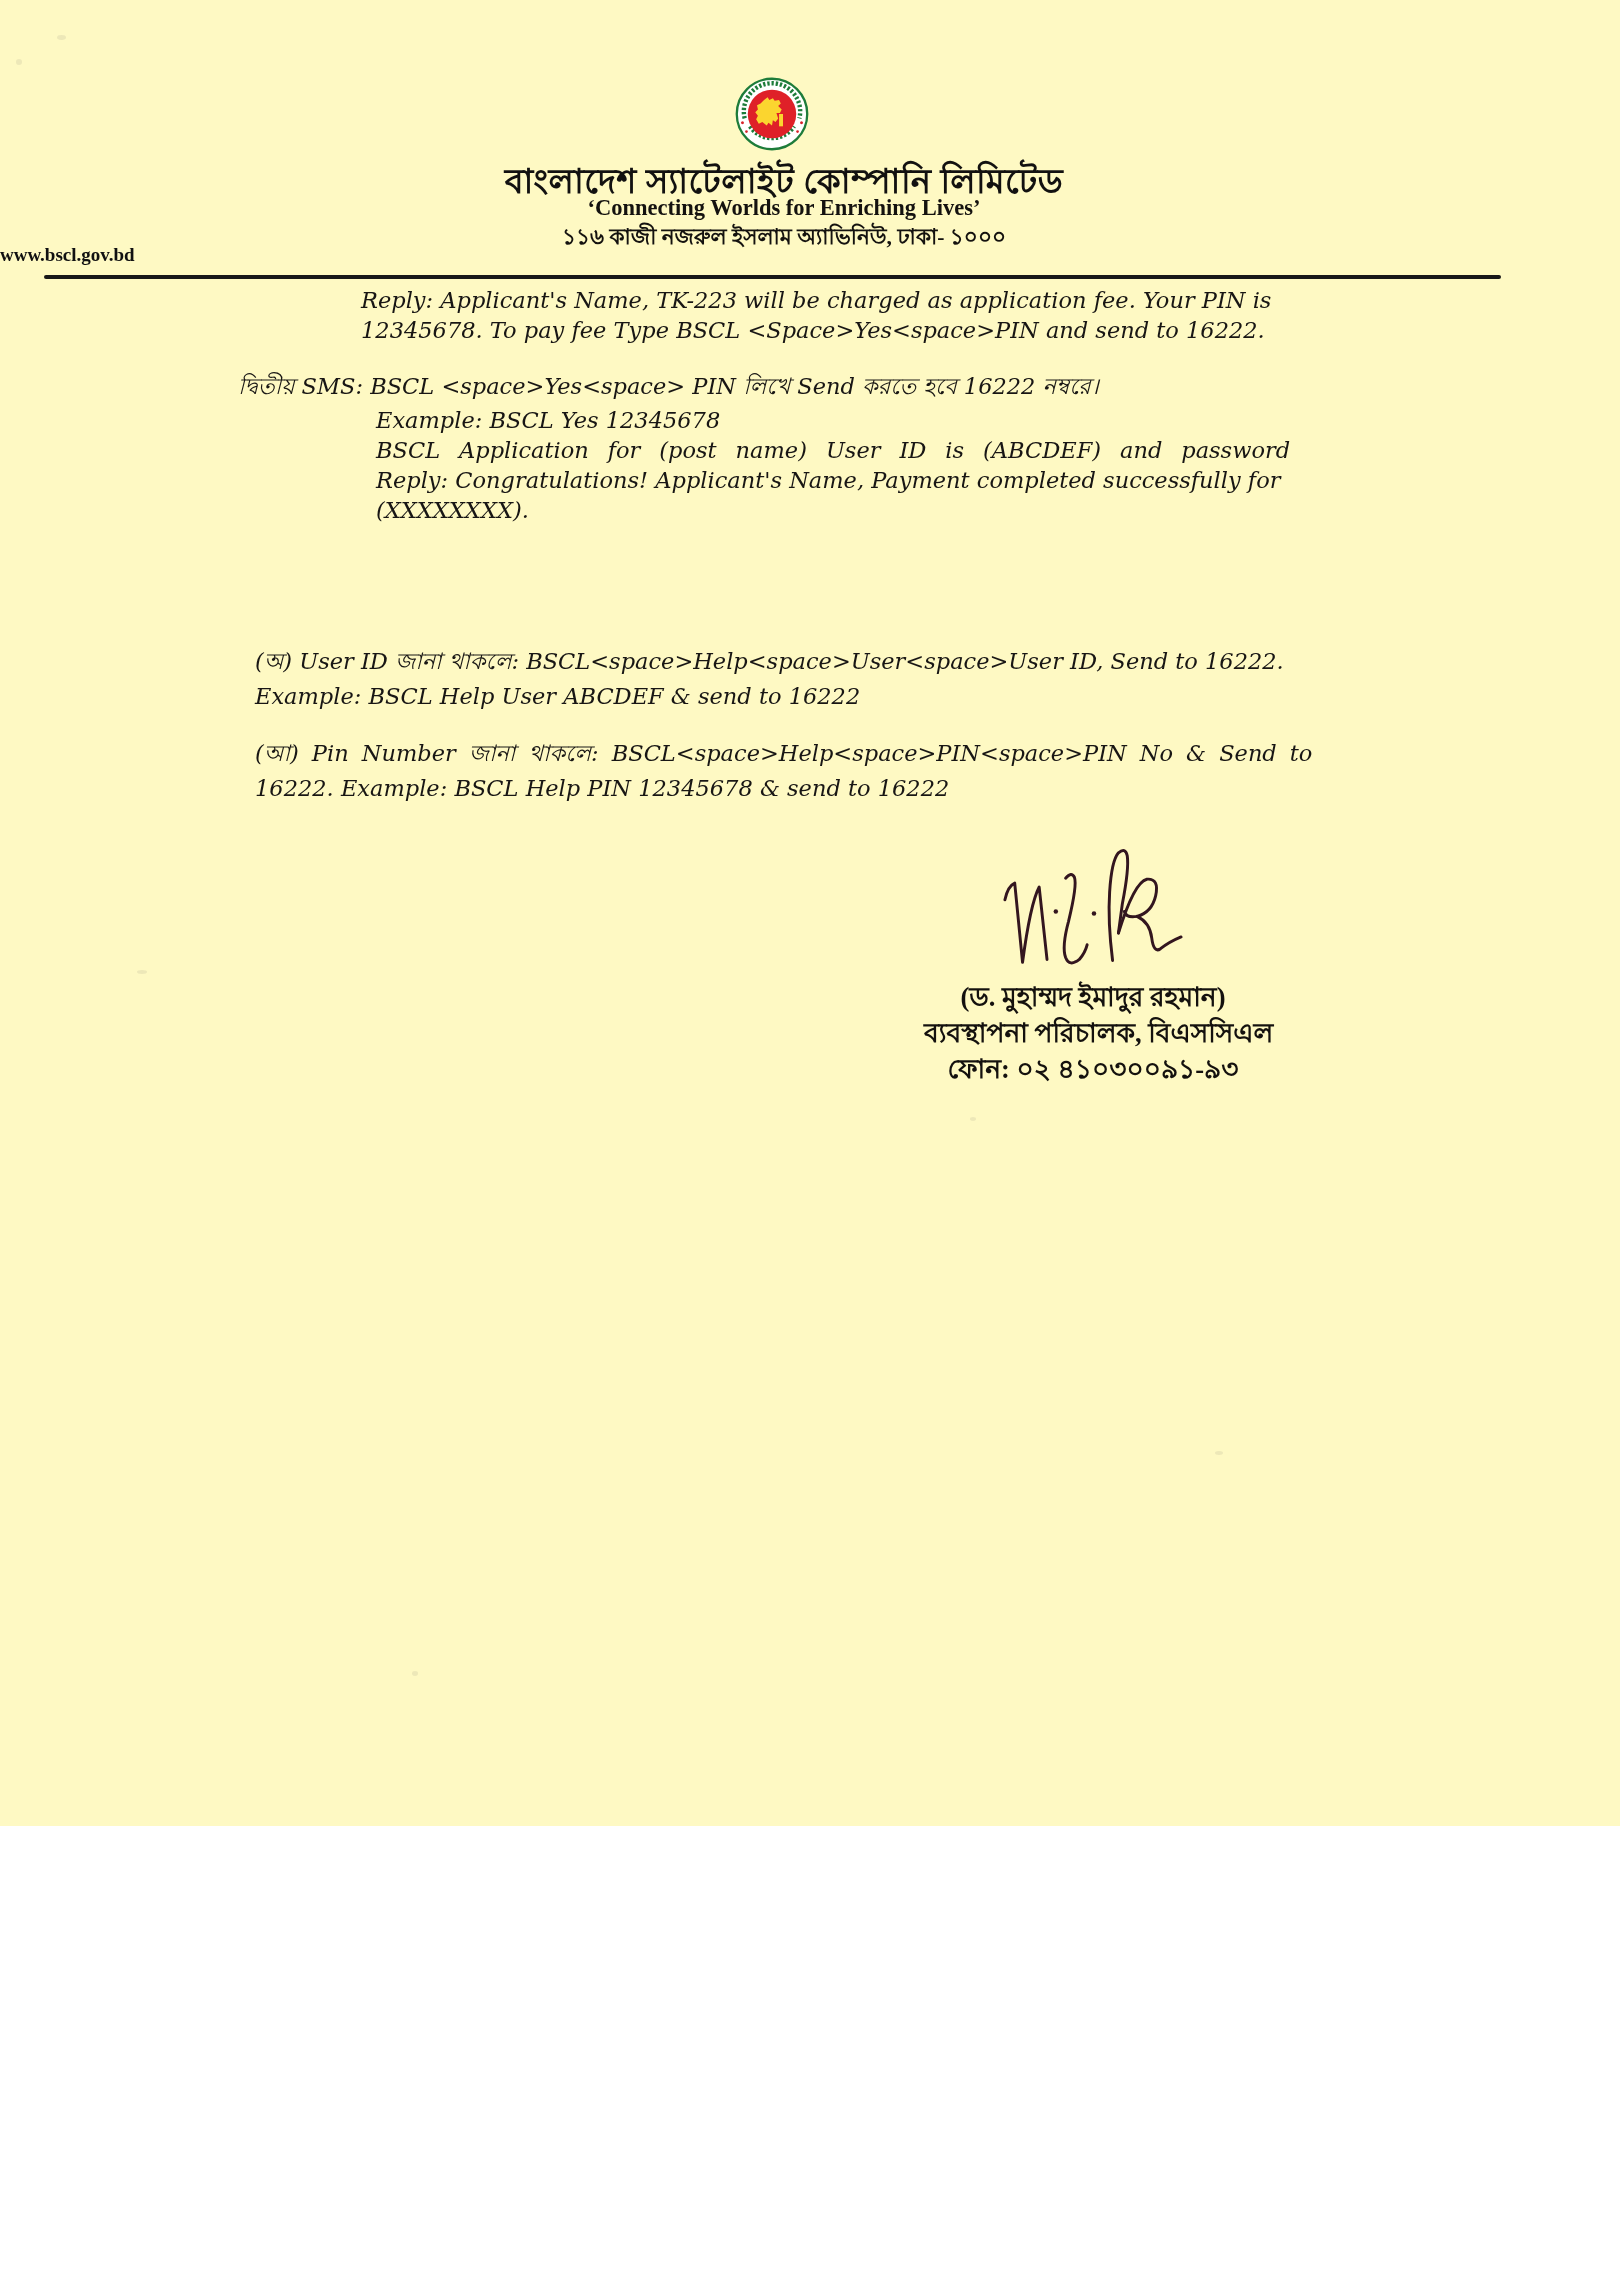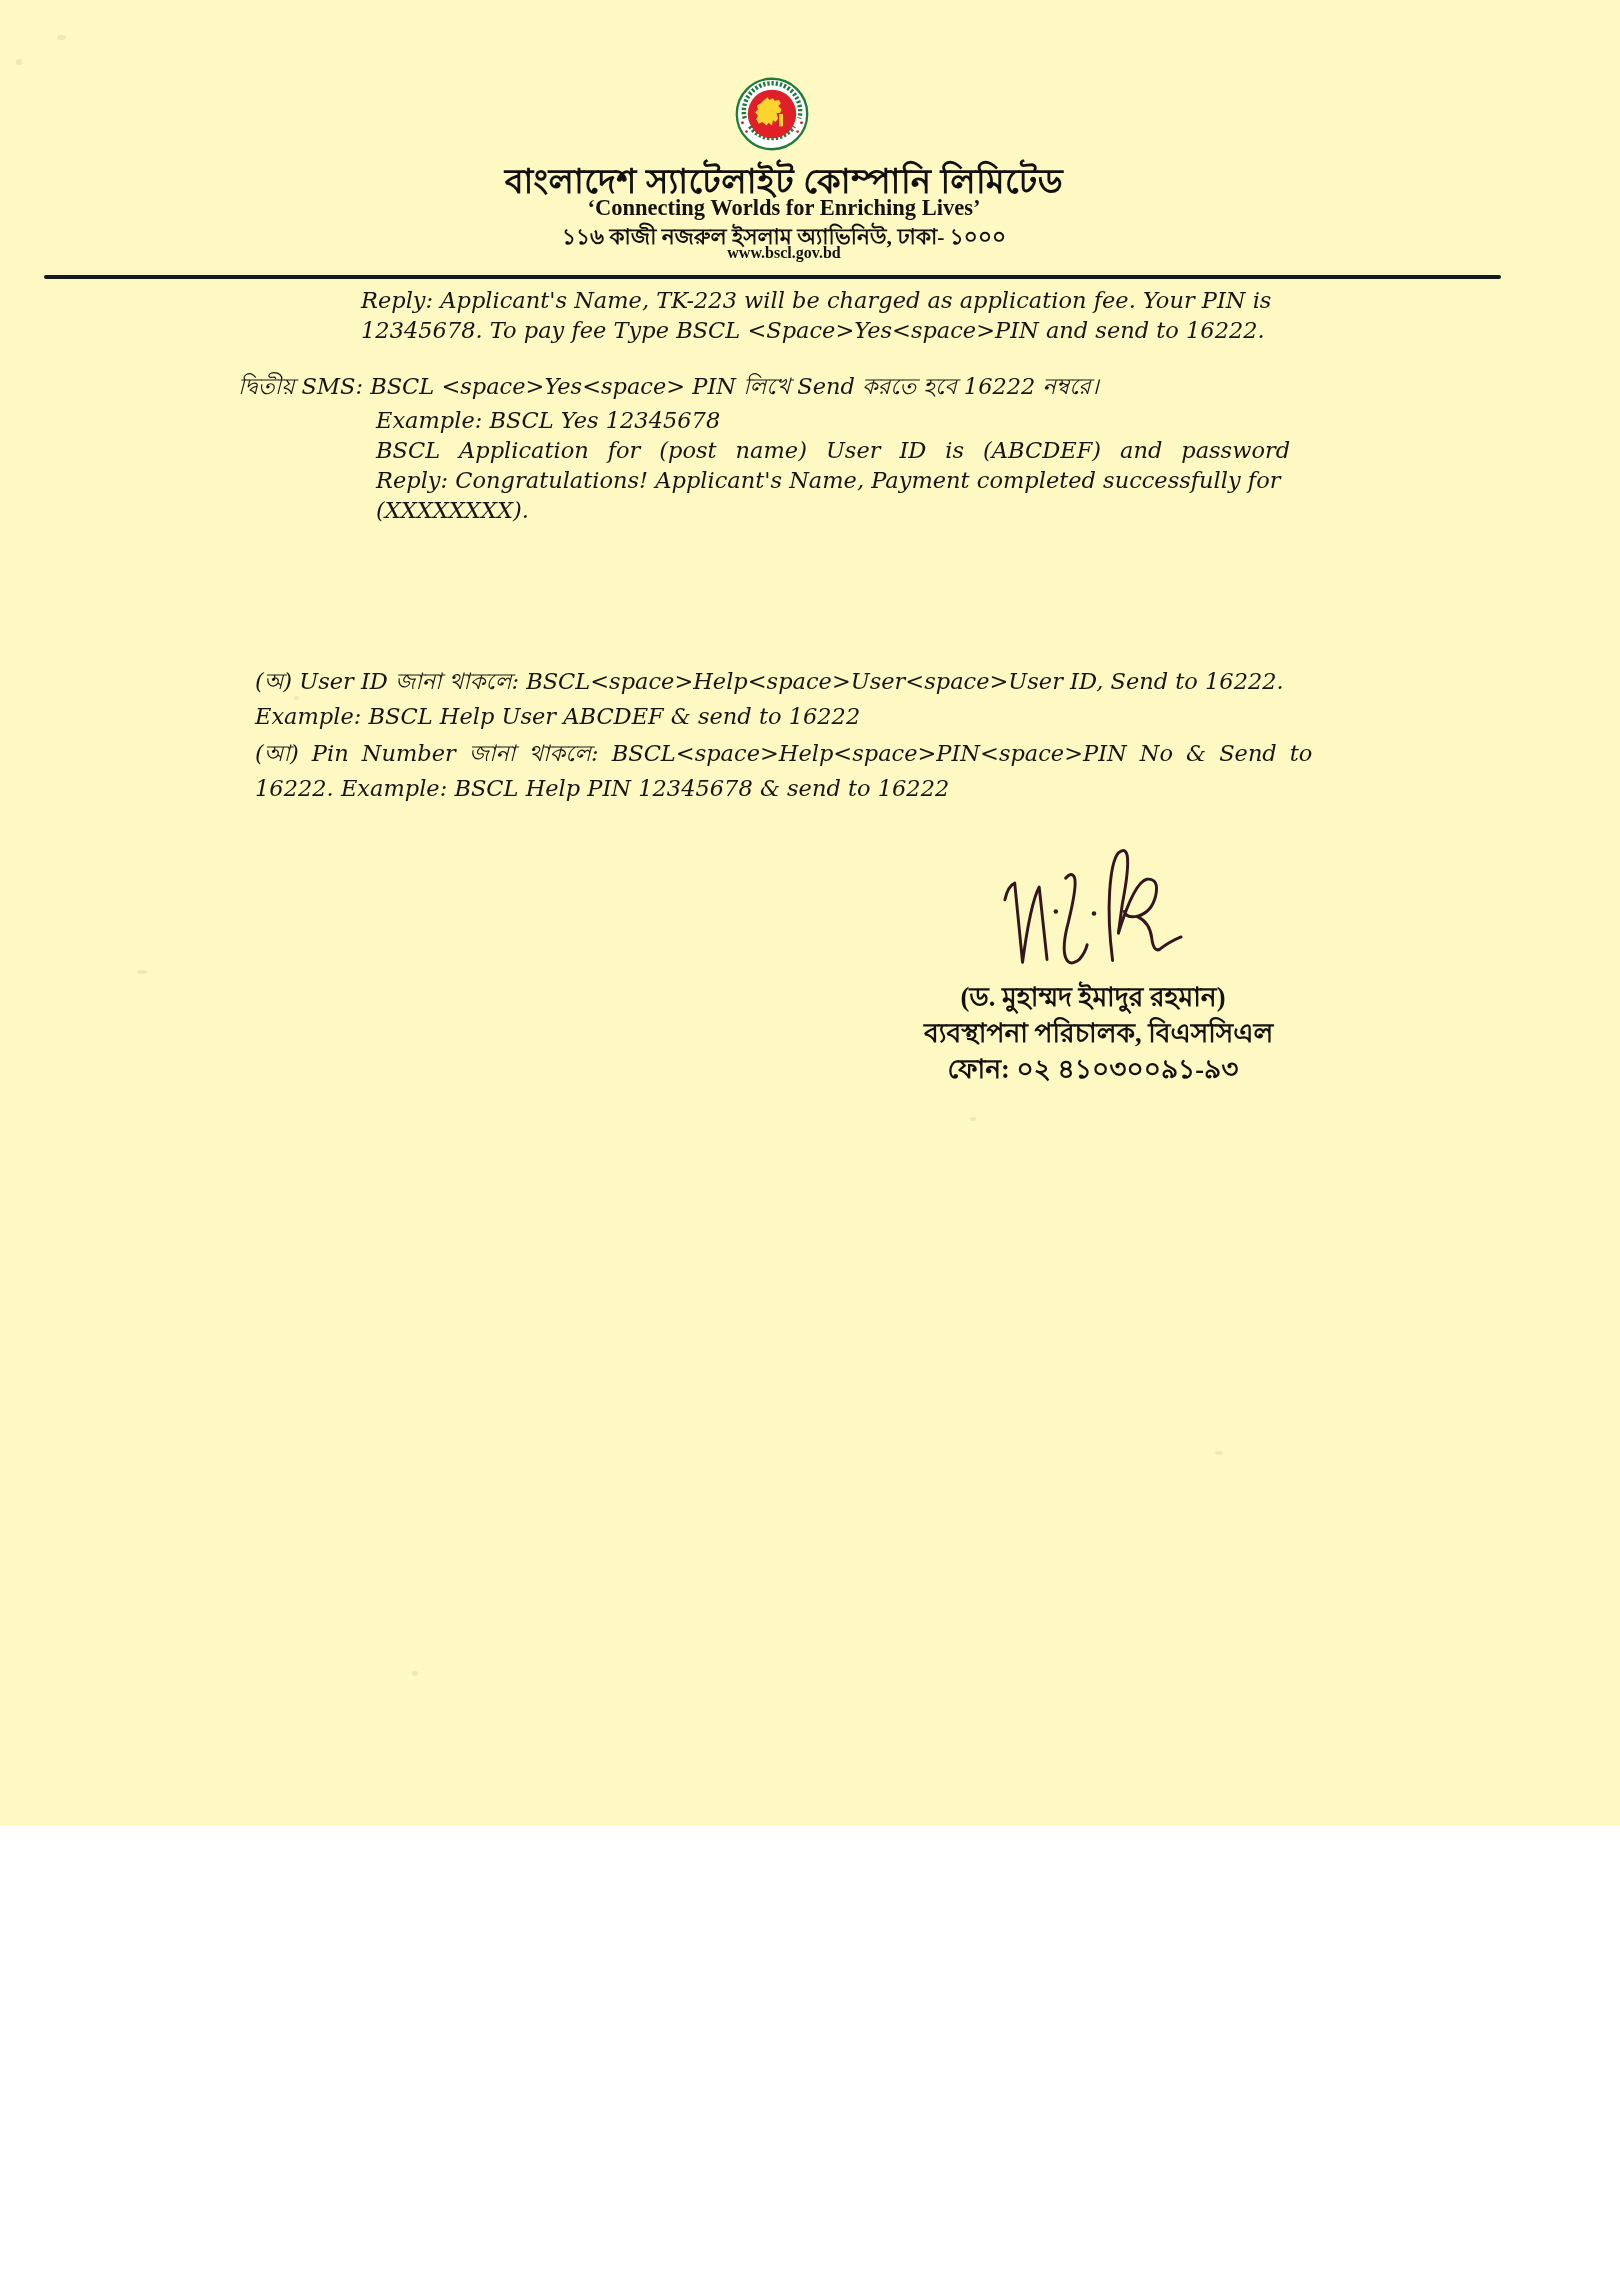--- a/index.html
+++ b/index.html
@@ -23,42 +23,42 @@
   .tagline{
     position:absolute;left:0;top:195px;width:1568px;text-align:center;
     font-family:"Liberation Serif", serif;
     font-weight:700;font-size:22.5px;color:#14120f;
   }
   .addr{
     position:absolute;left:0;top:220px;width:1568px;text-align:center;
     font-weight:700;font-size:21.6px;color:#14120f;
   }
   .site{
-    position:absolute;left:0;top:244px;width:1568px;text-align:center;
+    position:absolute;left:0;top:244px;width:1568px;
     font-family:"Liberation Serif", serif;
-    font-weight:700;font-size:16px;color:#111;
+    font-weight:700;font-size:19px;color:#111;
   }
   .rule{
     position:absolute;left:44px;top:275px;width:1457px;height:3.9px;
     background:#181818;border-radius:2px;
   }
   
   .it{
     font-family:"DejaVu Serif", serif;
     font-style:italic;
     font-size:22.5px;
     color:#181614;
   }
   .ln{white-space:nowrap;}
   .para{position:absolute;}
   .p-reply1{left:361px;top:285px;width:1000px;line-height:30px;}
   .p-sms2-head{left:238px;top:371px;line-height:30px;}
   .p-sms2-block{left:376px;top:405px;width:990px;line-height:30px;}
   .p-kha{left:238px;top:555px;width:1196px;line-height:34px;}
-  .p-a{left:255px;top:664px;width:1157px;line-height:35px;}
+  .p-a{left:255px;top:644px;width:1157px;line-height:35px;}
   .p-aa{left:255px;top:736px;width:1157px;line-height:35px;}
   .wspread{word-spacing:11.8px;}
   .wspread-sm{word-spacing:5.9px;}
   
   .sig-svg{position:absolute;left:995px;top:843px;width:196px;height:137px;}
   .sig-block{
     position:absolute;left:924px;top:979px;width:338px;
     text-align:center;line-height:36px;
     font-family:"Liberation Serif", serif;
     font-size:26.5px;font-weight:600;color:#14110e;

